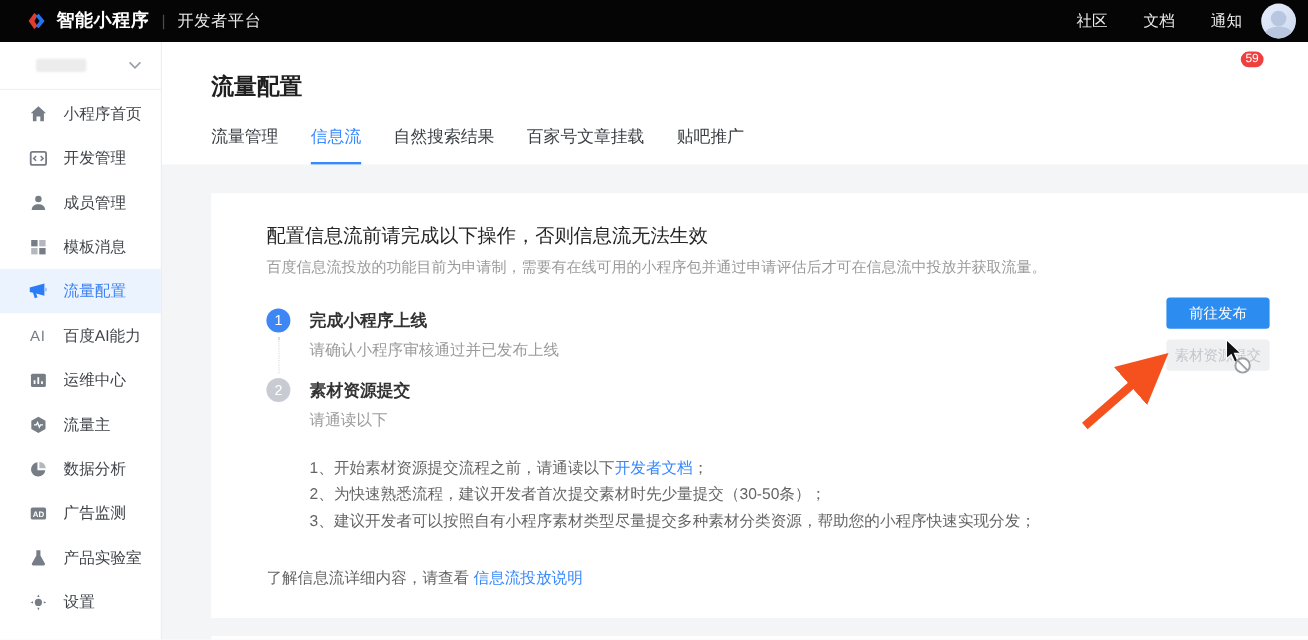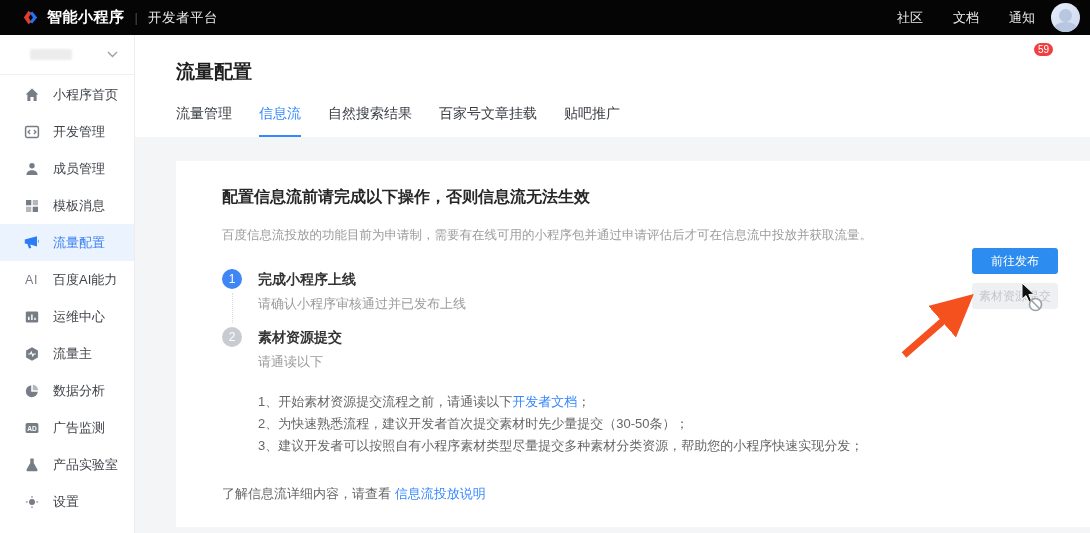--- a/index.html
+++ b/index.html
@@ -40,21 +40,21 @@
   .page-head{background:#fff;padding:24px 0 0 41px;}
   .page-title{font-size:19px;font-weight:bold;color:#1f1f1f;margin-bottom:20px;}
   .tabs{display:flex;gap:27px;}
   .tab{font-size:14px;color:#3b3f45;padding-bottom:12px;cursor:pointer;border-bottom:2px solid transparent;}
   .tab.active{color:var(--link);border-bottom-color:var(--link);}
   .content{flex:1;padding:24px 0 0 41px;position:relative;}
 
   
   .card{background:#fff;}
   .card1{position:relative;padding:26px 130px 24px 46px;min-height:257px;}
-  .card1-title{font-size:16px;font-weight:bold;color:#262626;margin-bottom:19px;}
+  .card1-title{font-size:16px;font-weight:normal;color:#262626;margin-bottom:7px;}
   .card1-sub{font-size:12.5px;color:#9b9b9b;margin-bottom:25px;}
   .step-row{display:flex;}
   .badge-col{width:20px;display:flex;flex-direction:column;align-items:center;margin-right:16px;flex:none;}
   .badge{width:20px;height:20px;border-radius:50%;color:#fff;font-size:12px;line-height:20px;text-align:center;flex:none;}
   .badge.b1{background:var(--badge1);}
   .badge.b2{background:var(--badge2);}
   .connector{flex:1;border-left:1px dotted #d9dde2;margin:4px 0;}
   .step-body{flex:1;padding-bottom:14px;}
   .step-title{font-size:14px;font-weight:bold;color:#333;line-height:20px;margin-bottom:6px;}
   .step-desc{font-size:13px;color:#9b9b9b;line-height:18px;}

